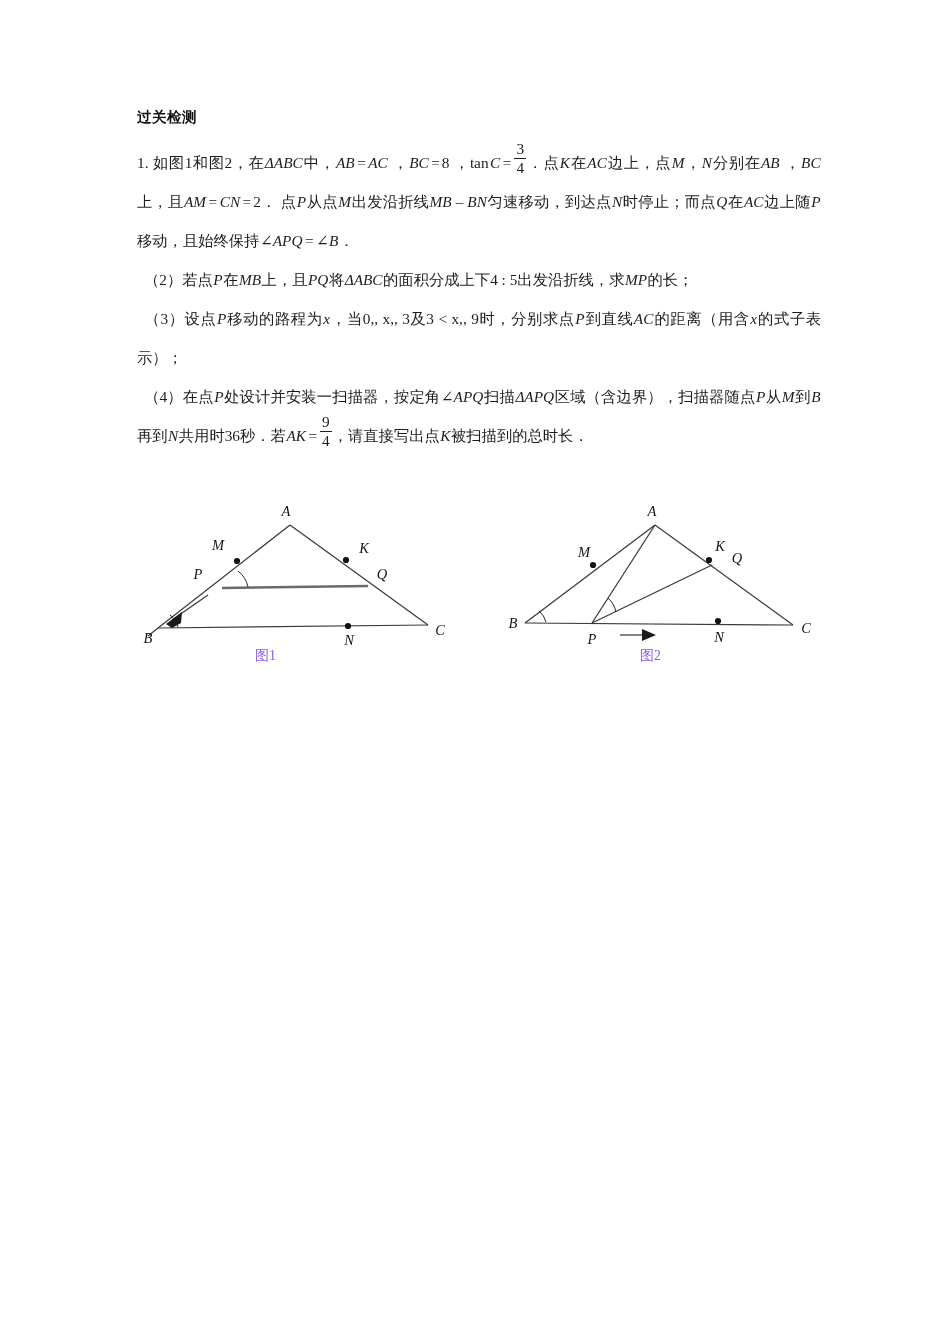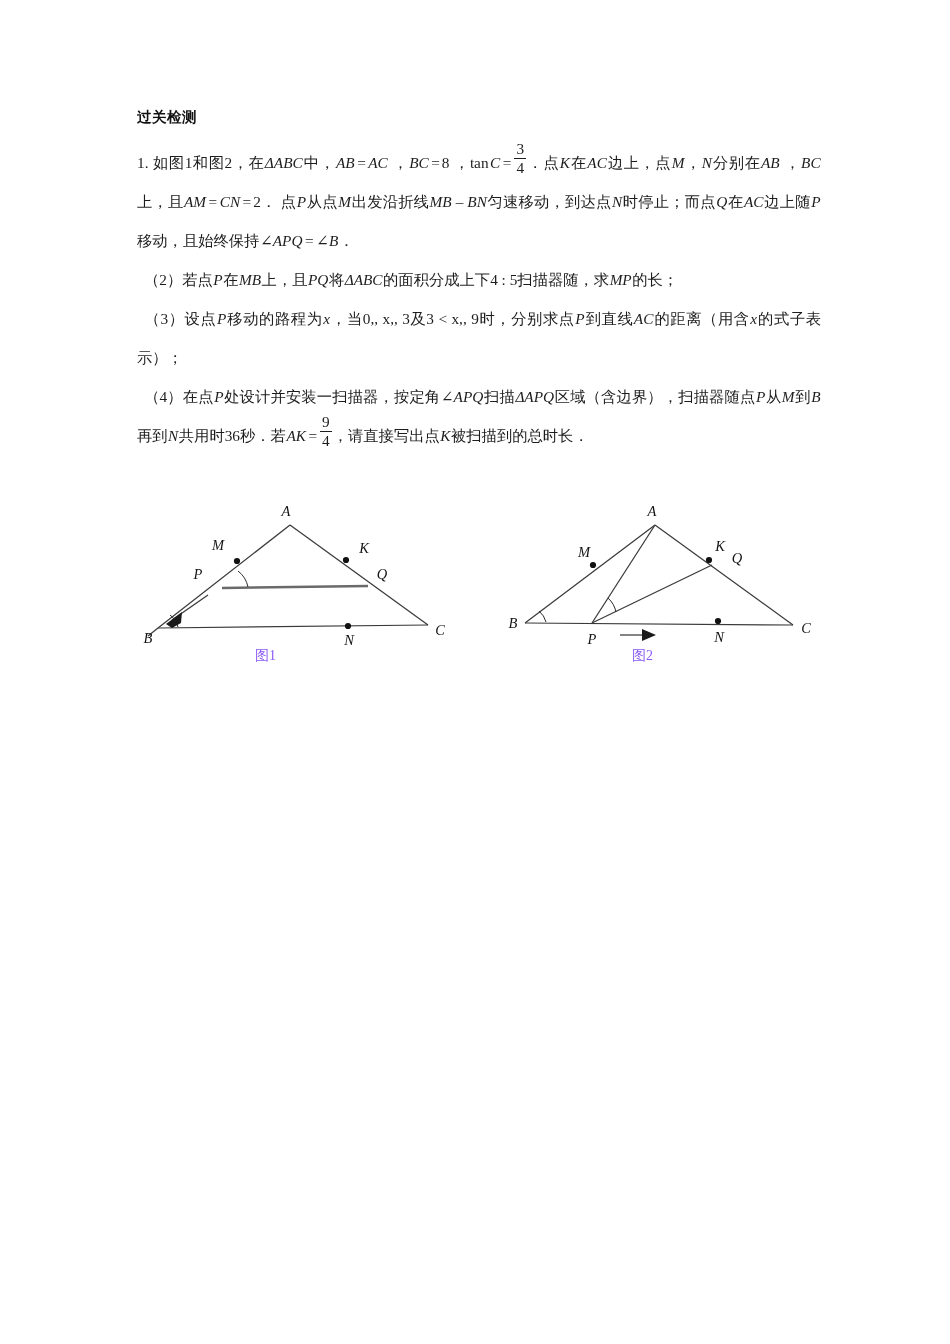--- a/index.html
+++ b/index.html
@@ -144,21 +144,21 @@
 
 <div class="page">
 
   <div class="content">
 
     <div class="doc-title">过关检测</div>
 
     <p class="para"><span class="mn">1.</span><span class="sp-sm"></span><span>如图</span><span class="mn">1</span><span>和图</span><span class="mn">2</span><span>，在</span><span class="mi">ΔABC</span><span>中，</span><span class="mi">AB</span><span class="mo">=</span><span class="mi">AC</span><span class="sp-sm"></span><span>，</span><span class="mi">BC</span><span class="mo">=</span><span class="mn">8</span><span class="sp-sm"></span><span>，</span><span class="mfn">tan</span><span class="mi">C</span><span class="mo">=</span><span class="frac"><span class="num mn">3</span><span class="den mn">4</span></span><span>．</span><span>点</span><span class="mi">K</span><span>在</span><span class="mi">AC</span><span>边上，点</span><span class="mi">M</span><span>，</span><span class="mi">N</span><span>分别在</span><span class="mi">AB</span><span class="sp-sm"></span><span>，</span><span class="mi">BC</span><span>上，且</span><span class="mi">AM</span><span class="mo">=</span><span class="mi">CN</span><span class="mo">=</span><span class="mn">2</span><span>．</span><span class="sp-sm"></span><span>点</span><span class="mi">P</span><span>从点</span><span class="mi">M</span><span>出发沿折线</span><span class="mi">MB – BN</span><span>匀速移动，到达</span><span>点</span><span class="mi">N</span><span>时停止；而点</span><span class="mi">Q</span><span>在</span><span class="mi">AC</span><span>边上随</span><span class="mi">P</span><span>移动，且始终保持</span><span class="mi">∠APQ</span><span class="mo">=</span><span class="mi">∠B</span><span>．</span></p>
 
 
-    <p class="para"><span class="sp"></span><span>（2）</span><span>若点</span><span class="mi">P</span><span>在</span><span class="mi">MB</span><span>上，且</span><span class="mi">PQ</span><span>将</span><span class="mi">ΔABC</span><span>的面积分成上下</span><span class="mn">4 : 5</span><span>扫描器随，求</span><span class="mi">MP</span><span>的长；</span></p>
+    <p class="para"><span class="sp"></span><span>（2）</span><span>若点</span><span class="mi">P</span><span>在</span><span class="mi">MB</span><span>上，且</span><span class="mi">PQ</span><span>将</span><span class="mi">ΔABC</span><span>的面积分成上下</span><span class="mn">4 : 5</span><span>出发沿折线，求</span><span class="mi">MP</span><span>的长；</span></p>
 
     <p class="para"><span class="sp"></span><span>（3）</span><span>设点</span><span class="mi">P</span><span>移动的路程为</span><span class="mi">x</span><span>，当</span><span class="mn">0,, x,, 3</span><span>及</span><span class="mn">3 &lt; x,, 9</span><span>时，分别求点</span><span class="mi">P</span><span>到直线</span><span class="mi">AC</span><span>的距离（用含</span><span class="mi">x</span><span>的式子表示）；</span></p>
 
     <p class="para"><span class="sp"></span><span>（4）</span><span>在点</span><span class="mi">P</span><span>处设计并安装一扫描器，按定角</span><span class="mi">∠APQ</span><span>扫描</span><span class="mi">ΔAPQ</span><span>区域（含边界），扫描器随</span><span>点</span><span class="mi">P</span><span>从</span><span class="mi">M</span><span>到</span><span class="mi">B</span><span>再到</span><span class="mi">N</span><span>共用时</span><span class="mn">36</span><span>秒．若</span><span class="mi">AK</span><span class="mo">=</span><span class="frac"><span class="num mn">9</span><span class="den mn">4</span></span><span>，请直接写出点</span><span class="mi">K</span><span>被扫描到的总时长．</span></p>
 
   </div>
 
   <div class="figures">
 
     <div class="fig" style="left:110px;">
@@ -219,18 +219,18 @@
 
         <text class="lbl" x="172" y="21" text-anchor="middle">A</text>
         <text class="lbl" x="104" y="62" text-anchor="middle">M</text>
         <text class="lbl" x="240" y="56" text-anchor="middle">K</text>
         <text class="lbl" x="257" y="68" text-anchor="middle">Q</text>
         <text class="lbl" x="33" y="133" text-anchor="middle">B</text>
         <text class="lbl" x="112" y="149" text-anchor="middle">P</text>
         <text class="lbl" x="239" y="147" text-anchor="middle">N</text>
         <text class="lbl" x="326" y="138" text-anchor="middle">C</text>
       </svg>
-      <div class="fig-caption" style="left:152px; top:152px;">图2</div>
+      <div class="fig-caption" style="left:160px; top:152px;">图2</div>
     </div>
 
   </div>
 
 </div>
 
 </body></html>

